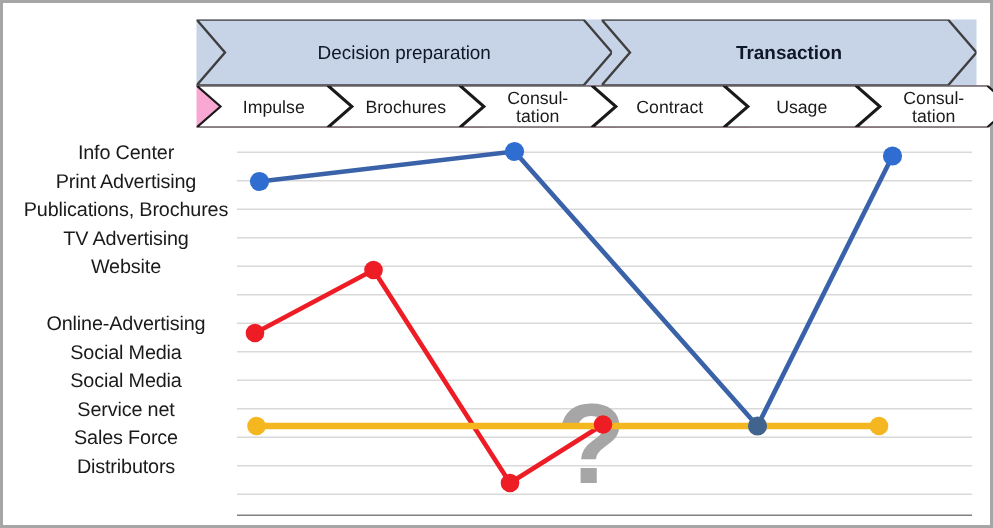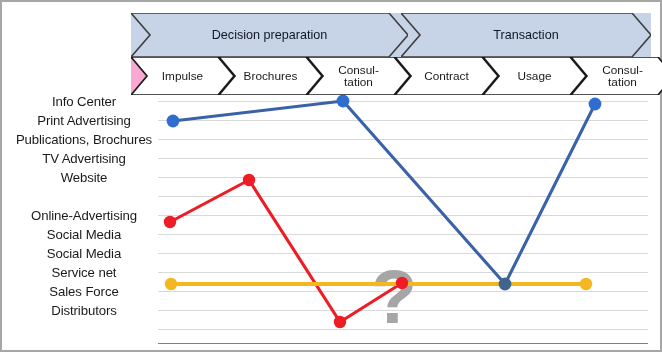--- a/index.html
+++ b/index.html
@@ -113,21 +113,21 @@
     top: 0;
   }
   .chev-phase .chev-text {
     font-size: 12.6px;
     color: #0f172a;
     position: relative;
     z-index: 2;
   }
   .chev-step {
     background: #f9a8d4;
-    height: 38px;
+    height: 28px;
   }
   .chev-step .chev-text {
     font-size: 11.8px;
     color: #1a1a1a;
     position: relative;
     z-index: 2;
     line-height: 1.05;
   }
   .chev-shape {
     position: absolute;
@@ -143,21 +143,21 @@
 
 <div id="root">
 
   <div class="chev-band" id="phase-band" style="left:131px; top:13px; width:520px; height:46px;">
     <div class="chev chev-phase" style="left:0px; width:277px;">
       <svg class="chev-shape" viewBox="0 0 277 44" preserveAspectRatio="none">
         <polygon points="0,0 258,0 277,22 258,44 0,44 19,22" fill="#c7d3e6" stroke="#3f3f3f" stroke-width="1.6"></polygon>
       </svg>
       <span class="chev-text">Decision preparation</span>
     </div>
-    <div class="chev chev-phase" style="left:270px; width:250px;">
+    <div class="chev chev-phase" style="left:270px; width:250px;font-weight:bold;">
       <svg class="chev-shape" viewBox="0 0 250 44" preserveAspectRatio="none">
         <polygon points="0,0 231,0 250,22 231,44 0,44 19,22" fill="#c7d3e6" stroke="#3f3f3f" stroke-width="1.6"></polygon>
       </svg>
       <span class="chev-text">Transaction</span>
     </div>
   </div>
 
   <div class="chev-band" id="step-band" style="left:131px; top:57px; width:520px; height:40px;">
 
     <div class="chev chev-step" style="left:0px; width:103px; top:0;">

